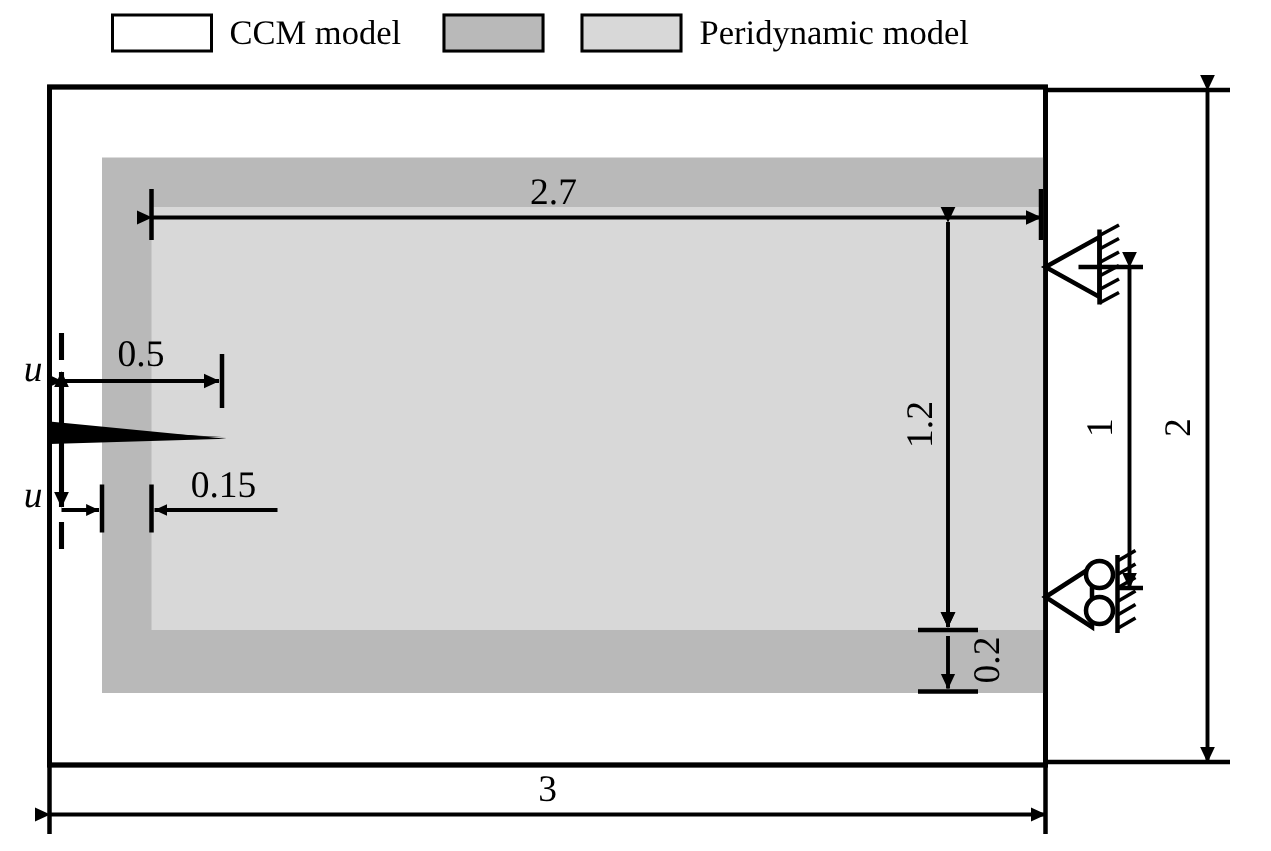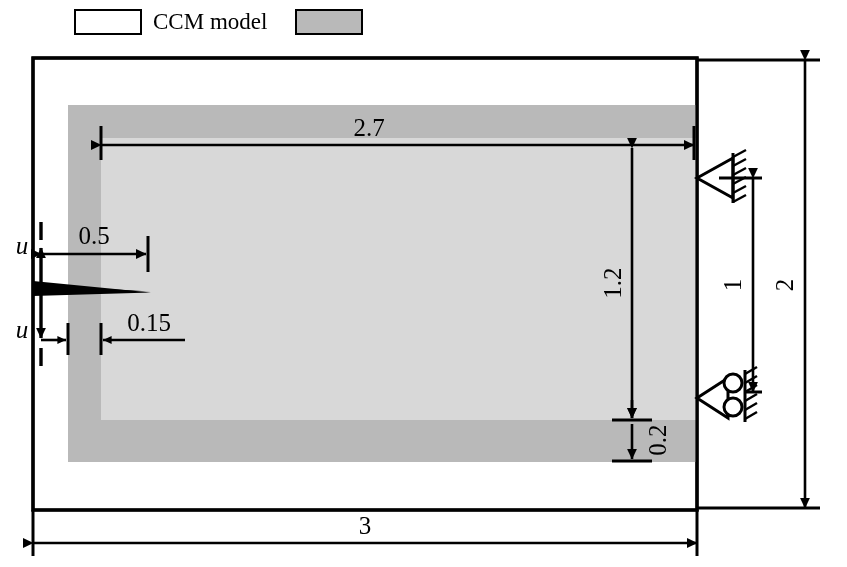--- a/index.html
+++ b/index.html
@@ -37,20 +37,24 @@
 
 <div id="stage">
 
   <div class="legend">
     <div class="legend-item" style="margin-left:58px;">
       <span class="swatch ccm"></span>
       <span class="legend-label">CCM model</span>
     </div>
     <div class="legend-item" style="margin-left:24px;">
       <span class="swatch hybrid"></span>
+    </div>
+    <div class="legend-item" style="margin-left:24px;">
+      <span class="swatch peri"></span>
+      <span class="legend-label">Peridynamic model</span>
     </div>
   </div>
 
   <svg id="fig" viewBox="0 0 847 567">
     <defs>
       <marker id="ah" markerWidth="11" markerHeight="11" refX="10" refY="5.5" orient="auto" markerUnits="userSpaceOnUse">
         <path d="M0,0.6 L10.5,5.5 L0,10.4 Z" fill="#000"></path>
       </marker>
       <marker id="ahs" markerWidth="9" markerHeight="9" refX="8.6" refY="4.5" orient="auto" markerUnits="userSpaceOnUse">
         <path d="M0,0.5 L8.6,4.5 L0,8.5 Z" fill="#000"></path>

